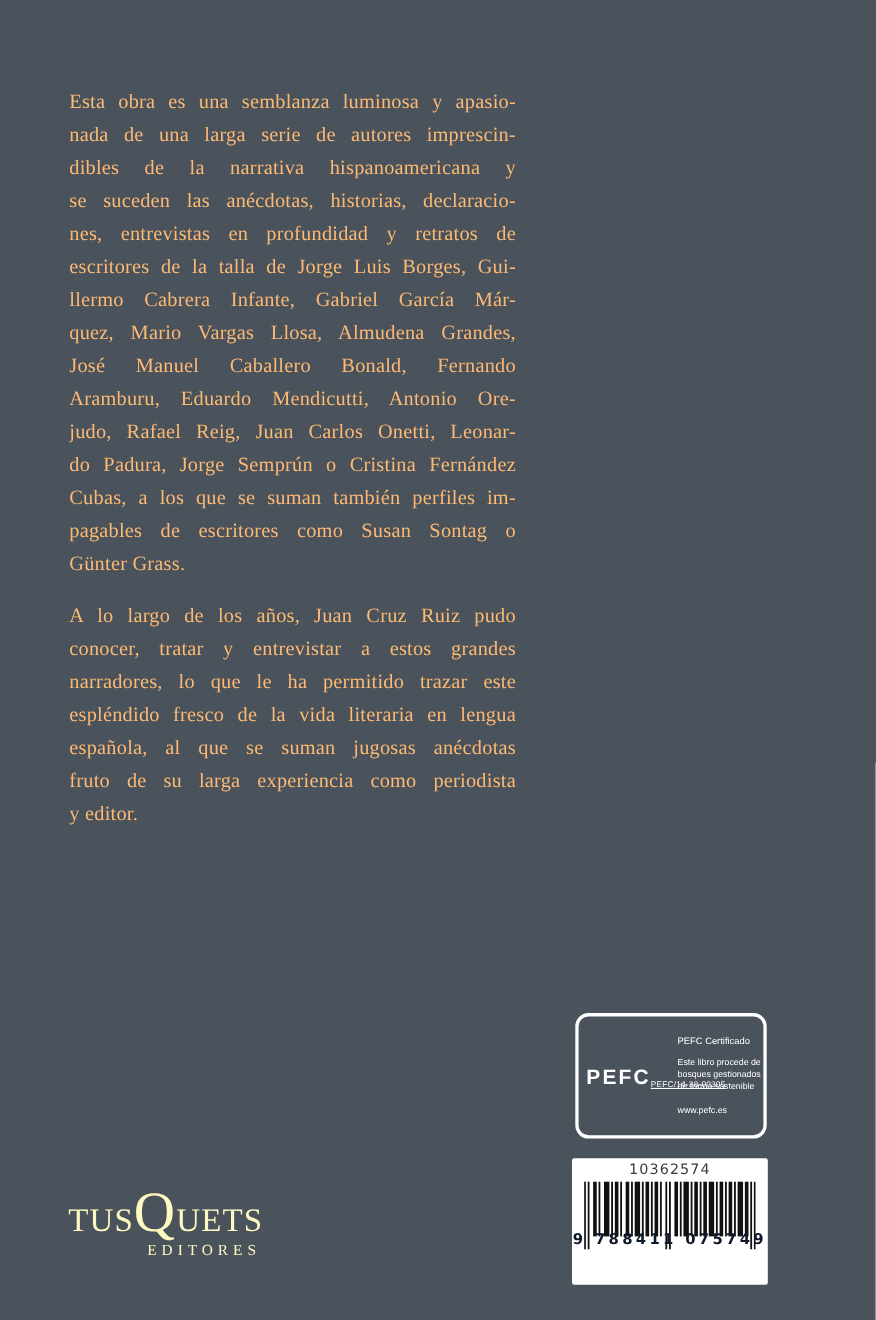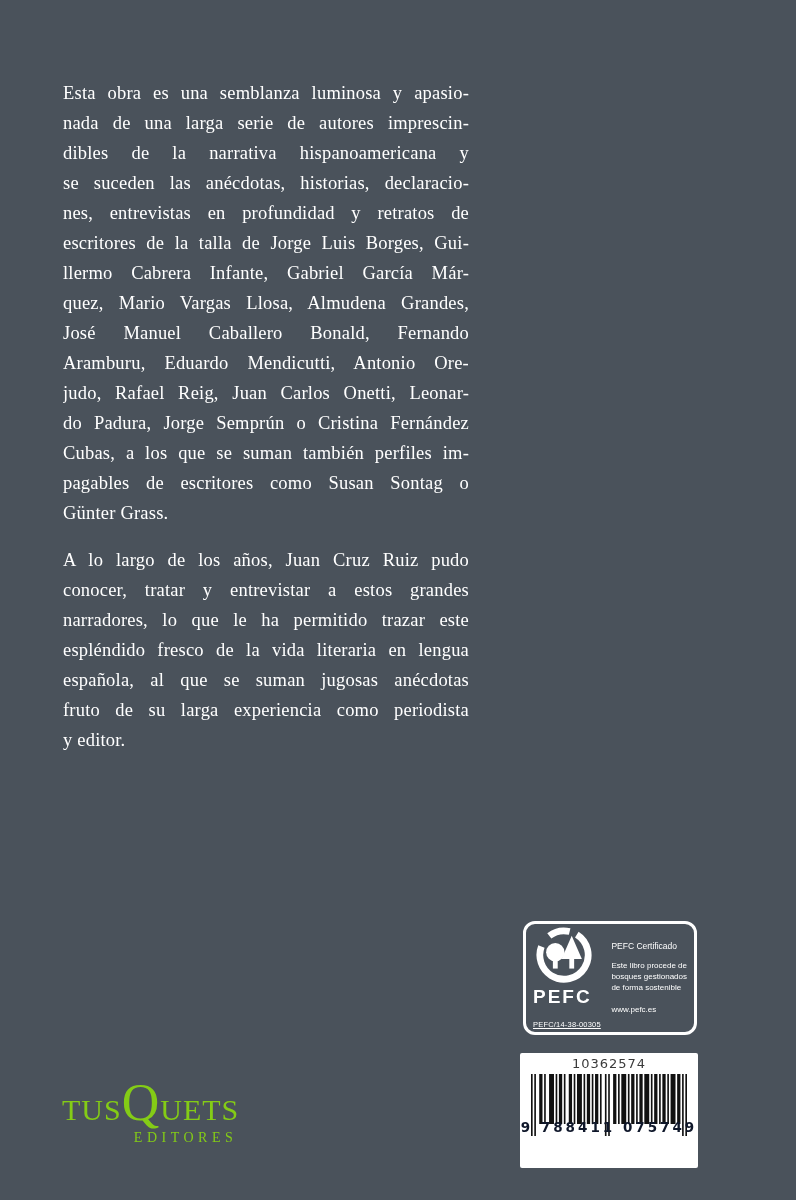--- a/index.html
+++ b/index.html
@@ -16,21 +16,21 @@
     background: #4a525b;
     font-family: "Liberation Serif", serif;
   }
 
   
   .synopsis {
     position: absolute;
     left: 63px;
     top: 78px;
     width: 406px;
-    color: #ffffff;
+    color: #fdba74;
     font-size: 18.5px;
     letter-spacing: 0.2px;
   }
   .para { margin: 0 0 17px 0; }
   .line {
     height: 30px;
     line-height: 30px;
     overflow: hidden;
     text-align: justify;
     text-align-last: justify;
@@ -54,22 +54,21 @@
     color: #ffffff;
     display: flex;
     align-items: center;
     padding: 6px 7px;
     gap: 7px;
     font-family: "Liberation Sans", sans-serif;
   }
   .pefc-left {
     width: 76px;
     display: flex;
-    flex-direction: column;
-    align-items: flex-start;
+    align-items: center;
   }
   .pefc-wordmark {
     font-weight: bold;
     font-size: 19px;
     letter-spacing: 2px;
     line-height: 1;
     margin-top: 2px;
   }
   .pefc-code {
     font-size: 7.5px;
@@ -116,21 +115,21 @@
     margin-top: -16px;
     position: relative;
     line-height: 15px;
   }
 
   
   .publisher {
     position: absolute;
     left: 62px;
     top: 1078px;
-    color: #84cc16;
+    color: #fef9c3;
     display: inline-block;
   }
   .pub-name {
     white-space: nowrap;
     letter-spacing: 1px;
     line-height: 50px;
   }
   .pub-name .small-caps { font-size: 30px; }
   .pub-name .big-q { font-size: 52px; }
   .pub-sub {

